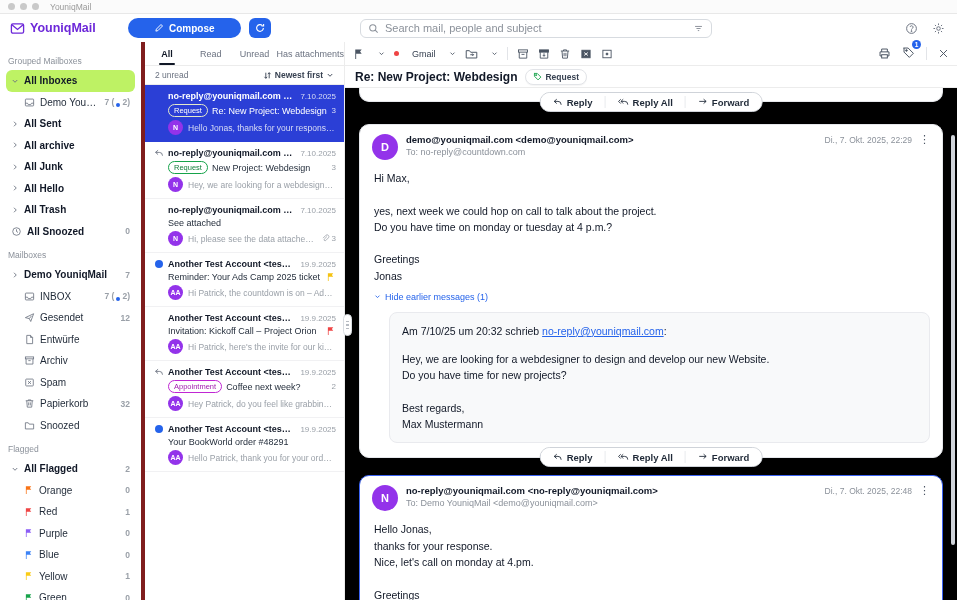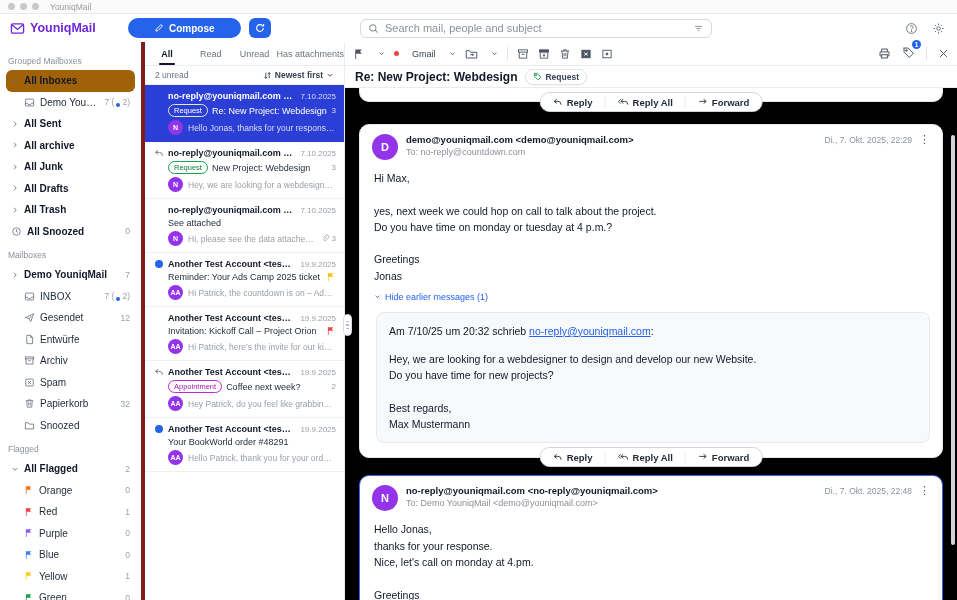--- a/index.html
+++ b/index.html
@@ -29,23 +29,23 @@
   .hdr-right{position:absolute;right:12px;display:flex;align-items:center;gap:14px;color:#6b7280}
 
   
   #main{position:absolute;top:42px;left:0;right:0;bottom:0;display:flex}
   
   #sidebar{width:145px;border-right:4px solid #7f1d1d;overflow:hidden;padding:6px 6px 0 6px;background:#fff}
   .sb-sec-title{font-size:8.5px;color:#8b919a;margin:8px 2px 4px 2px;display:flex;align-items:center;justify-content:space-between}
   .sb-item{display:flex;align-items:center;gap:5px;height:21.5px;padding:0 5px;border-radius:6px;font-size:10px;
     font-weight:700;color:#111827;cursor:pointer}
   .sb-item.child{padding-left:18px;font-weight:400;color:#1f2937}
-  .sb-item.sel{background:#a16207}
+  .sb-item.sel{background:#bef264}
   .sb-item .lbl{flex:1;white-space:nowrap;overflow:hidden;text-overflow:ellipsis}
-  .sb-count{font-size:8.5px;color:#9aa0a8;font-weight:400;display:flex;align-items:flex-end;gap:1px}
+  .sb-count{font-size:8.5px;color:#9aa0a8;font-weight:700;display:flex;align-items:flex-end;gap:1px}
   .sb-count .udot{width:4px;height:4px;border-radius:50%;background:#2563eb;display:inline-block;margin:0 1px}
   .sb-item .ic{color:#6b7280}
 
   
   #listcol{width:200px;border-right:1px solid #ececec;display:flex;flex-direction:column;background:#fff;position:relative}
   #tabs{height:24px;display:flex;align-items:center;border-bottom:1px solid #ececec;font-size:9px;color:#6b7280}
   .tab{flex:1;text-align:center;height:100%;display:flex;align-items:center;justify-content:center;cursor:pointer;position:relative;white-space:nowrap}
   .tab.active{color:#111827;font-weight:700}
   .tab.active::after{content:"";position:absolute;left:14px;right:14px;bottom:0;height:2px;background:#111827;border-radius:2px}
   #list-meta{height:19px;display:flex;align-items:center;justify-content:space-between;padding:0 10px;border-bottom:1px solid #ececec;
@@ -108,21 +108,21 @@
   .msg-avatar{width:26px;height:26px;border-radius:50%;background:#9333ea;color:#fff;font-size:11px;font-weight:700;
     display:flex;align-items:center;justify-content:center;flex:none}
   .msg-who{flex:1;min-width:0}
   .msg-from{font-size:9.5px;font-weight:700;color:#111827}
   .msg-to{font-size:9px;color:#8b919a;margin-top:2px}
   .msg-meta{display:flex;align-items:center;gap:7px;flex:none;color:#6b7280}
   .msg-date{font-size:8.5px;color:#8b919a}
   .kebab{font-size:11px;color:#4b5563;cursor:pointer;line-height:1}
   .msg-body{padding:10px 14px 6px 14px;font-size:10.5px;line-height:1.55;color:#111827;white-space:pre-line}
   .toggle-link{display:flex;align-items:center;gap:4px;color:#2563eb;font-size:9px;padding:2px 14px 10px 14px;cursor:pointer}
-  .quote-box{margin:0 12px 14px 16px;background:#f8f9fa;border:1px solid #e9eaee;border-radius:8px;padding:10px 12px;
+  .quote-box{margin:0 12px 14px 29px;background:#f8f9fa;border:1px solid #e9eaee;border-radius:8px;padding:10px 12px;
     font-size:10.5px;line-height:1.55;color:#111827}
   .quote-intro a{color:#2563eb;text-decoration:underline}
   .quote-body{white-space:pre-line}
 </style>
 </head>
 <body>
 
 <div id="titlebar">
   <span class="tl-dot"></span>
   <span class="tl-dot"></span>
@@ -234,21 +234,21 @@
           </svg>
         </span>
         <span class="lbl">All Junk</span>
       </div>
       <div class="sb-item">
         <span class="ic" style="color: rgb(107, 114, 128);">
           <svg width="8" height="8" viewBox="0 0 16 16" fill="none" stroke="currentColor" stroke-width="1.8">
             <path d="M6 3.5L10.5 8 6 12.5"></path>
           </svg>
         </span>
-        <span class="lbl">All Drafts</span>
+        <span class="lbl">All Hello</span>
       </div>
       <div class="sb-item">
         <span class="ic" style="color: rgb(107, 114, 128);">
           <svg width="8" height="8" viewBox="0 0 16 16" fill="none" stroke="currentColor" stroke-width="1.8">
             <path d="M6 3.5L10.5 8 6 12.5"></path>
           </svg>
         </span>
         <span class="lbl">All Trash</span>
       </div>
       <div class="sb-item">

